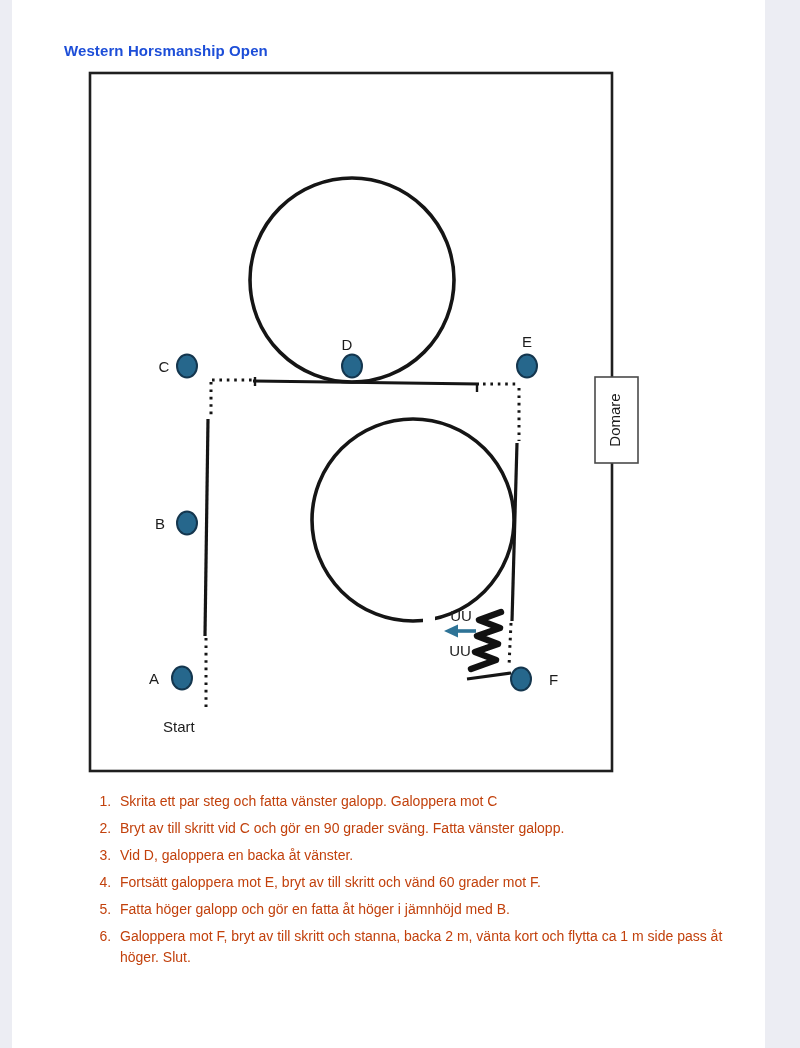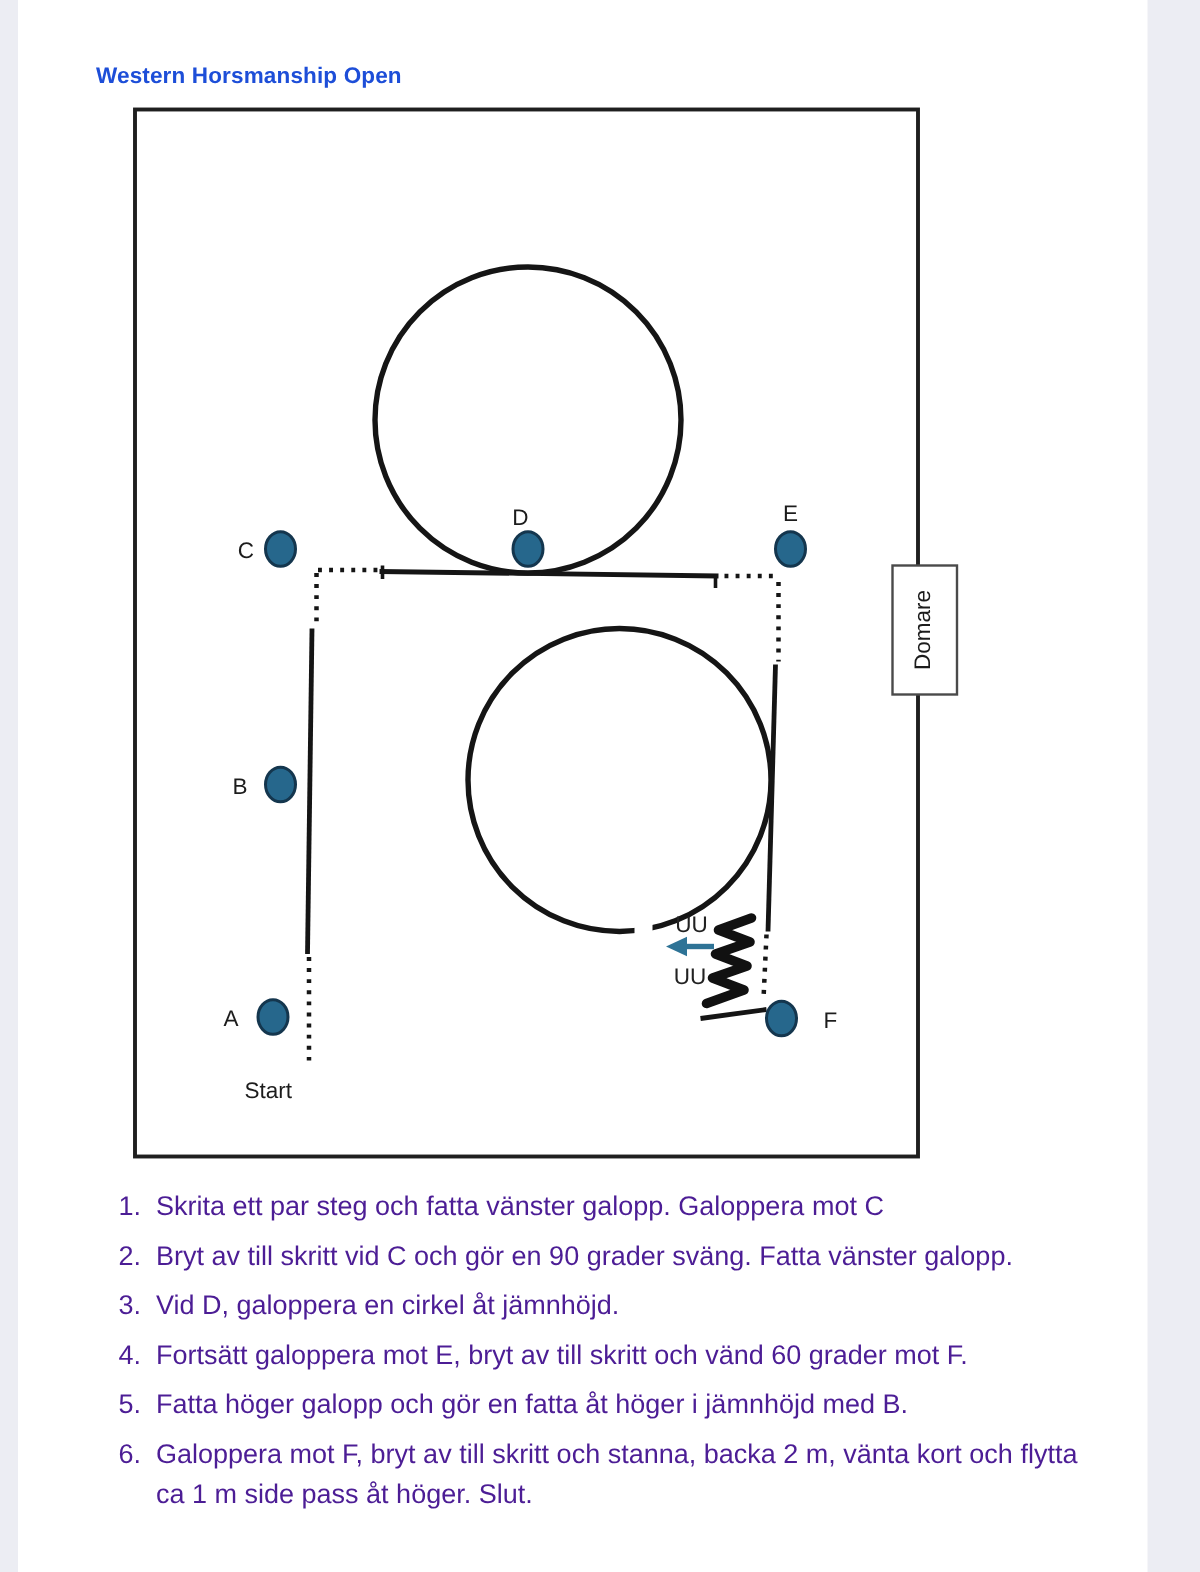--- a/index.html
+++ b/index.html
@@ -16,22 +16,22 @@
   }
   .doc-title{
     position:absolute;left:64px;top:42px;
     font-size:15px;font-weight:bold;color:#1d4ed8;
     letter-spacing:.1px;
   }
   .diagram-svg{
     position:absolute;left:0;top:0;width:800px;height:780px;
   }
   .instructions{
-    position:absolute;left:72px;top:791px;width:650px;
-    font-size:18px;color:#4c1d95;
+    position:absolute;left:88px;top:791px;width:650px;
+    font-size:14px;color:#c2410c;
   }
   .instructions ol{margin:0;padding-left:27px;}
   .instructions li{margin-bottom:6px;line-height:1.5;padding-left:5px;}
   text{font-family:"Liberation Sans", sans-serif;}
   .marker-label{font-size:15px;fill:#1c1c1c;}
   .small-note{font-size:15px;fill:#222222;}
 </style>
 </head>
 <body>
 
@@ -98,18 +98,18 @@
   <g>
     <rect x="595" y="377" width="43" height="86" fill="#ffffff" stroke="#4a4a4a" stroke-width="1.6"></rect>
     <text x="616" y="420" text-anchor="middle" class="marker-label" transform="rotate(-90 616 420)" dominant-baseline="middle">Domare</text>
   </g>
 </svg>
 
 <div class="instructions">
   <ol>
     <li>Skrita ett par steg och fatta vänster galopp. Galoppera mot C</li>
     <li>Bryt av till skritt vid C och gör en 90 grader sväng. Fatta vänster galopp.</li>
-    <li>Vid D, galoppera en cirkel åt jämnhöjd.</li>
+    <li>Vid D, galoppera en backa åt vänster.</li>
     <li>Fortsätt galoppera mot E, bryt av till skritt och vänd 60 grader mot F.</li>
     <li>Fatta höger galopp och gör en fatta åt höger i jämnhöjd med B.</li>
     <li>Galoppera mot F, bryt av till skritt och stanna, backa 2 m, vänta kort och flytta ca 1 m side pass åt höger. Slut.</li>
   </ol>
 </div>
 
 </body></html>

